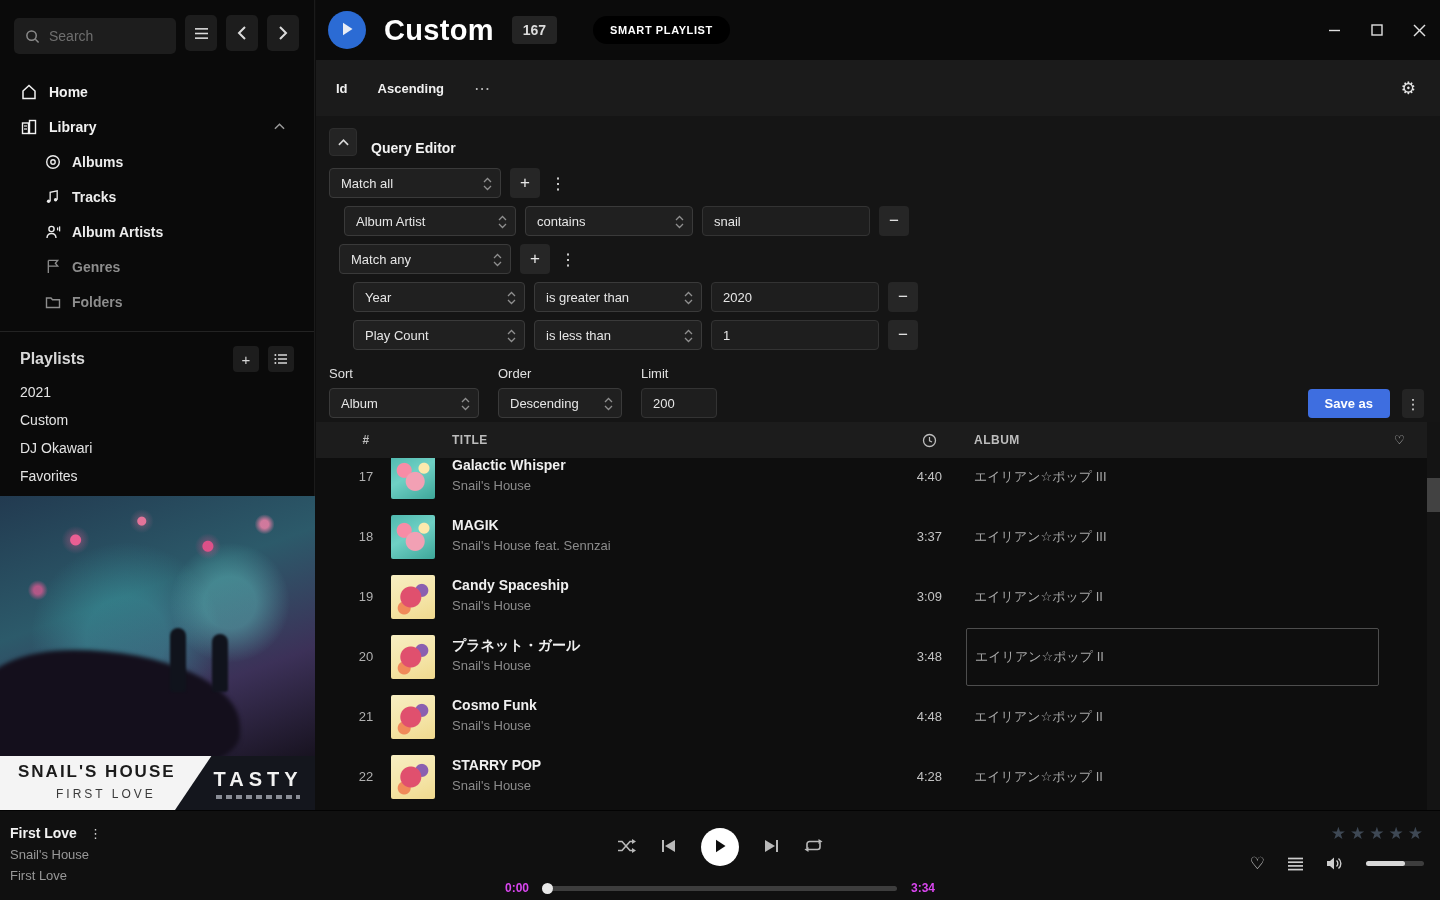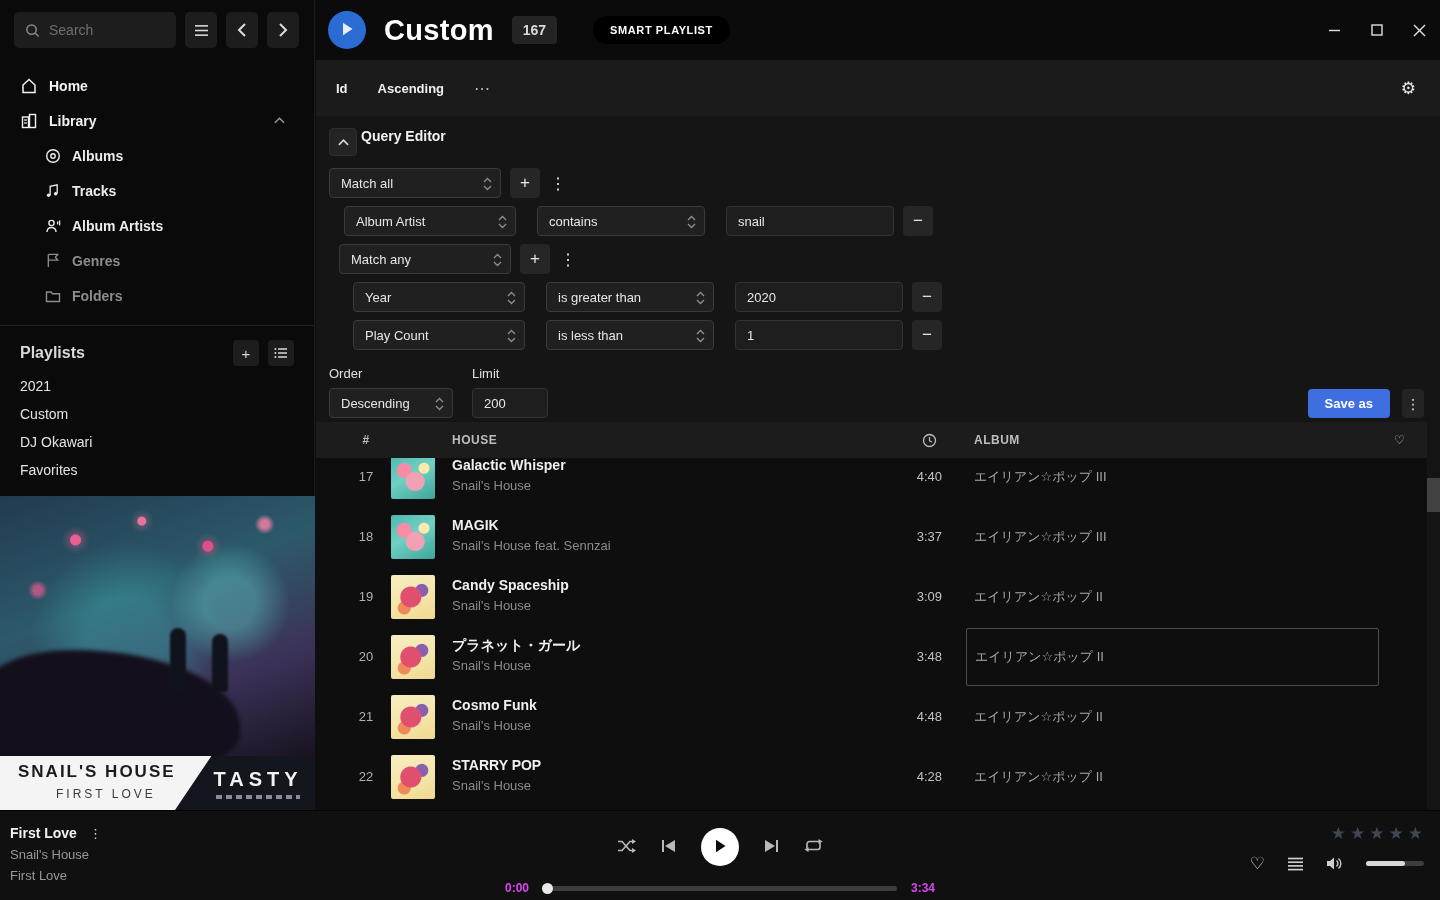--- a/index.html
+++ b/index.html
@@ -3,21 +3,21 @@
 <meta charset="utf-8">
 <style>
   * { margin:0; padding:0; box-sizing:border-box; }
   html,body { background:#000; }
   body { font-family:"Liberation Sans","DejaVu Sans",sans-serif; color:#e8e8e8; }
   .app { position:relative; width:1440px; height:900px; overflow:hidden; background:#0e0e0e; }
 
   
   .sidebar { position:absolute; left:0; top:0; width:315px; height:810px; background:#0a0a0a; border-right:1px solid #1b1b1b; }
   .sidebar-top { display:flex; align-items:center; gap:9px; padding:12px 14px; }
-  .search-box { display:flex; align-items:center; gap:8px; width:162px; height:36px; background:#1d1d1d; border-radius:5px; padding:0 10px; }
+  .search-box { display:flex; align-items:center; gap:8px; width:162px; height:36px; background:#1d1d1d; border-radius:5px; padding:0 10px;margin-top:6px; }
   .search-box input { background:transparent; border:none; outline:none; color:#bdbdbd; font-size:14px; width:110px; font-family:inherit; }
   .search-box input::placeholder { color:#6f6f6f; }
   .sq-btn { width:32px; height:36px; background:#1d1d1d; border:none; border-radius:5px; color:#dcdcdc; display:flex; align-items:center; justify-content:center; cursor:pointer; }
   .nav { padding:8px 0 0 0; }
   .nav-item { display:flex; align-items:center; gap:12px; padding:9px 20px; font-size:14px; font-weight:700; color:#f2f2f2; cursor:pointer; position:relative; }
   .nav-item .spacer { flex:1; }
   .sub-item { display:flex; align-items:center; gap:11px; padding:9px 20px 9px 44px; font-size:14px; font-weight:700; color:#ececec; cursor:pointer; }
   .sub-item.dim { color:#8d8d8d; }
   .icon16 { width:17px; height:17px; flex:0 0 auto; display:inline-flex; align-items:center; justify-content:center; }
   .divider { height:1px; background:#232323; margin:12px 0 6px 0; }
@@ -56,27 +56,27 @@
   .smart-pill { margin-left:36px; background:#000; color:#fff; font-size:11px; font-weight:700; letter-spacing:.6px; padding:8px 17px; border-radius:15px; }
   .win-controls { position:absolute; right:14px; top:0; height:60px; display:flex; align-items:center; gap:30px; }
   .win-btn { background:none; border:none; color:#e0e0e0; display:flex; align-items:center; cursor:pointer; }
 
   .filter-bar { position:relative; height:56px; background:#1b1b1b; display:flex; align-items:center; padding:0 24px 0 20px; }
   .fb-item { font-size:13px; font-weight:700; color:#f0f0f0; margin-right:30px; cursor:pointer; }
   .fb-dots { font-size:16px; color:#b9b9b9; letter-spacing:2px; cursor:pointer; }
   .fb-gear { margin-left:auto; font-size:17px; color:#e8e8e8; cursor:pointer; }
 
   .query { position:relative; height:306px; background:#151515; padding:12px 0 0 13px; }
-  .q-head { display:flex; align-items:flex-start; gap:4px; margin-bottom:12px; }
+  .q-head { display:flex; align-items:flex-end; gap:14px; margin-bottom:12px; }
   .q-collapse { width:28px; height:28px; background:#242424; border:1px solid #2e2e2e; border-radius:4px; color:#d8d8d8; display:flex; align-items:center; justify-content:center; cursor:pointer; }
   .q-title { font-size:14px; font-weight:600; color:#f2f2f2; }
   .q-row { display:flex; align-items:center; gap:9px; margin-bottom:8px; }
   .sel { position:relative; height:30px; background:#202020; border:1px solid #3a3a3a; border-radius:4px; display:flex; align-items:center; padding:0 26px 0 11px; font-size:13px; color:#e6e6e6; cursor:pointer; }
   .sel .ud { position:absolute; right:8px; top:8px; }
-  .w172 { width:172px; } .w168 { width:168px;margin-left:12px; } .w150 { width:150px; } .w124 { width:124px; } .w76 { width:76px; }
+  .w172 { width:172px; } .w168 { width:168px; } .w150 { width:150px; } .w124 { width:124px; } .w76 { width:76px; }
   .txt { height:30px; background:#1e1e1e; border:1px solid #333; border-radius:4px; font-size:13px; color:#e6e6e6; padding:0 11px; font-family:inherit; outline:none; }
   .mini-btn { width:30px; height:30px; background:#262626; border:none; border-radius:4px; color:#e8e8e8; font-size:17px; display:flex; align-items:center; justify-content:center; cursor:pointer; }
   .dots-btn { width:18px; height:30px; background:none; border:none; color:#e8e8e8; font-size:16px; cursor:pointer; }
   .indent1 { margin-left:15px; } .indent2 { margin-left:10px; } .indent3 { margin-left:24px; }
   .sort-row { display:flex; align-items:flex-end; margin-top:16px; }
   .sort-col { margin-right:19px; }
   .sort-label { font-size:13px; color:#e0e0e0; margin-bottom:7px; }
   .save-btn { margin-left:auto; height:29px; background:#3e6ee0; color:#fff; border:none; border-radius:4px; font-size:13px; font-weight:700; padding:0 17px; cursor:pointer; font-family:inherit; }
   .save-dots { margin:0 16px 0 12px; width:22px; height:29px; background:#242424; border:none; border-radius:4px; color:#e8e8e8; font-size:14px; cursor:pointer; }
 
@@ -439,20 +439,32 @@
           </span>
         </div>
         <input class="txt w168" value="1" style="">
         <button class="mini-btn">
             <span>−</span>
           </button>
       </div>
 
       <div class="sort-row">
         <div class="sort-col">
+          <div class="sort-label">Sort</div>
+          <div class="sel w150">
+            <span>Album</span>
+            <span class="ud">
+              <svg width="9" height="14" viewBox="0 0 9 14">
+                  <polyline points="1,5 4.5,1.5 8,5" fill="none" stroke="#8f8f8f" stroke-width="1.3"></polyline>
+                  <polyline points="1,9 4.5,12.5 8,9" fill="none" stroke="#8f8f8f" stroke-width="1.3"></polyline>
+                </svg>
+            </span>
+          </div>
+        </div>
+        <div class="sort-col">
           <div class="sort-label">Order</div>
           <div class="sel w124">
             <span>Descending</span>
             <span class="ud">
               <svg width="9" height="14" viewBox="0 0 9 14">
                   <polyline points="1,5 4.5,1.5 8,5" fill="none" stroke="#8f8f8f" stroke-width="1.3"></polyline>
                   <polyline points="1,9 4.5,12.5 8,9" fill="none" stroke="#8f8f8f" stroke-width="1.3"></polyline>
                 </svg>
             </span>
           </div>
@@ -462,21 +474,21 @@
           <input class="txt w76" value="200" style="">
         </div>
         <button class="save-btn">Save as</button>
         <button class="save-dots">⋮</button>
       </div>
     </section>
 
     <section class="tracklist">
       <div class="t-head">
         <span class="th-num">#</span>
-        <span class="th-title">HOUSE</span>
+        <span class="th-title">TITLE</span>
         <span class="th-clock">
           <svg width="15" height="15" viewBox="0 0 15 15">
               <circle cx="7.5" cy="7.5" r="6" fill="none" stroke="#bdbdbd" stroke-width="1.3"></circle>
               <polyline points="7.5,4 7.5,7.8 10,9" fill="none" stroke="#bdbdbd" stroke-width="1.2"></polyline>
             </svg>
         </span>
         <span class="th-album">ALBUM</span>
         <span class="th-heart">♡</span>
       </div>
 

